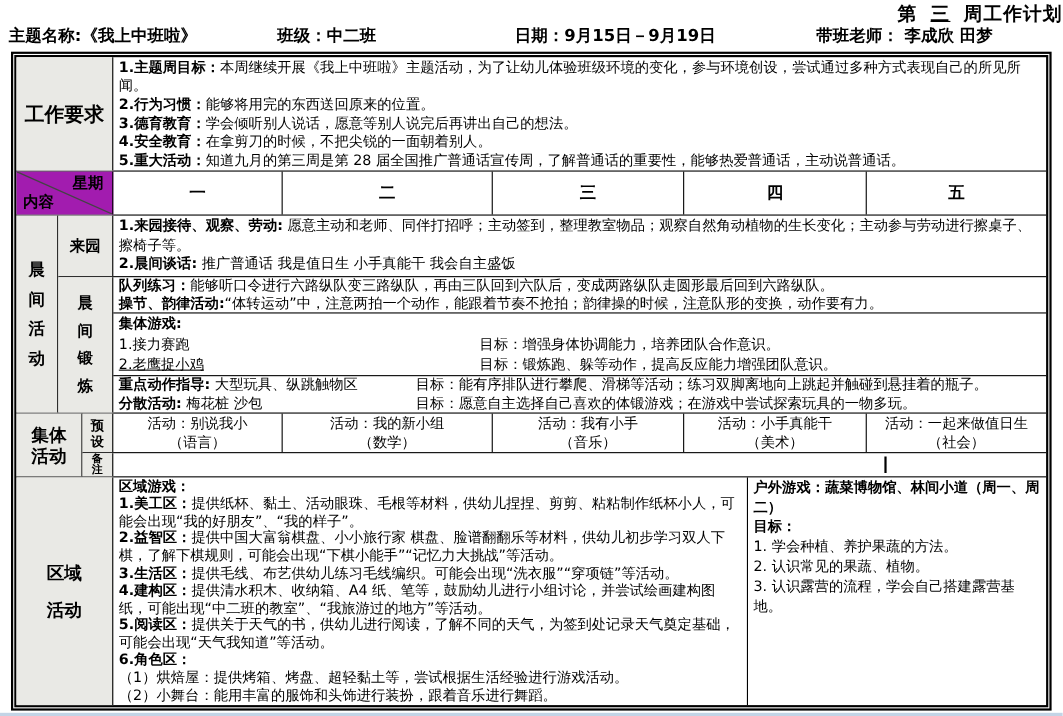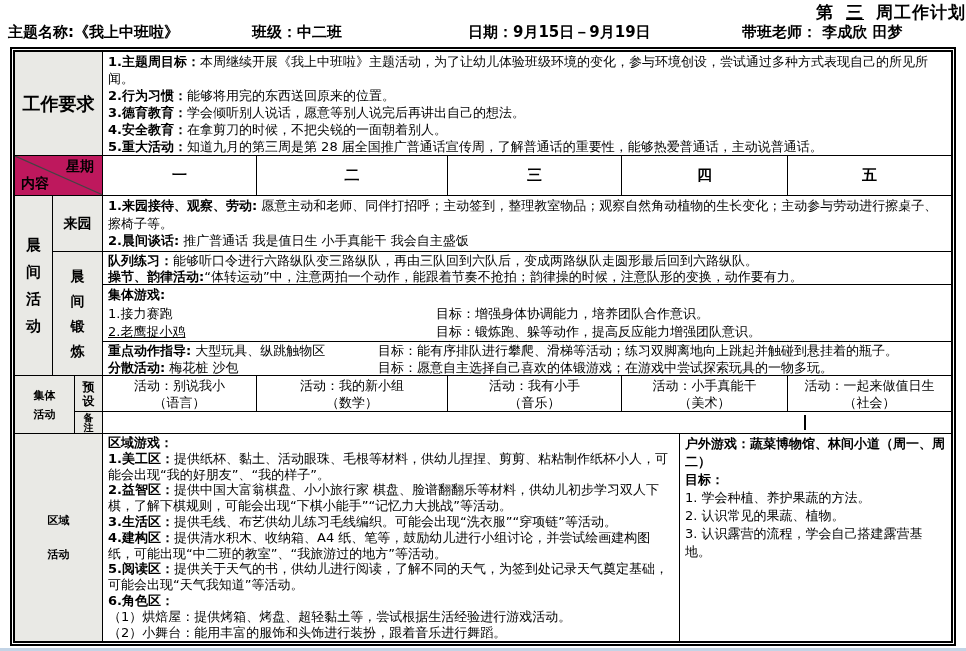--- a/index.html
+++ b/index.html
@@ -41,21 +41,21 @@
   .guide-cell .tline{line-height:16.5px}
   .region-left .tline{line-height:15.8px}
   .outdoor-cell{font-size:13px;line-height:18px}
   .outdoor-cell .tline{line-height:18px}
 
   .vl .tline{font-weight:bold;text-align:center}
   .morning-label .tline{line-height:27px;font-size:15px}
   .exercise-label .tline{line-height:25px;font-size:14px}
   .preset-label .tline{line-height:14px;font-size:12px}
   .note-label .tline{line-height:10px;font-size:10px}
-  .two-line-label .tline{line-height:19px;font-size:11px}
+  .two-line-label .tline{line-height:19px;font-size:16px}
   .work-label{font-size:18px}
   .arrival-label{font-size:14px}
 
   .act-cell{display:flex;flex-direction:column;align-items:center;justify-content:center;
             text-align:center;font-size:13px;line-height:17px}
   .caret{position:absolute;left:701px;top:3px;width:2px;height:15px;background:#000}
   .bottom-strip{position:absolute;left:0;bottom:0;width:100%;height:3px}
 </style>
 </head>
 <body>
@@ -84,21 +84,21 @@
     <div class="cell pad work-content" style="flex:1">
         <div class="tline"><span class="bl">1.主题周目标：</span><span>本周继续开展《我上中班啦》主题活动，为了让幼儿体验班级环境的变化，参与环境创设，尝试通过多种方式表现自己的所见所闻。</span></div>
         <div class="tline"><span class="bl">2.行为习惯：</span><span>能够将用完的东西送回原来的位置。</span></div>
         <div class="tline"><span class="bl">3.德育教育：</span><span>学会倾听别人说话，愿意等别人说完后再讲出自己的想法。</span></div>
         <div class="tline"><span class="bl">4.安全教育：</span><span>在拿剪刀的时候，不把尖锐的一面朝着别人。</span></div>
         <div class="tline"><span class="bl">5.重大活动：</span><span>知道九月的第三周是第 28 届全国推广普通话宣传周，了解普通话的重要性，能够热爱普通话，主动说普通话。</span></div>
       </div>
   </div>
 
   <div class="row bb" style="height:40px">
-    <div class="cell diag br" style="width: 88px; background: #be185d;">
+    <div class="cell diag br" style="width: 88px; background: #a21caf;">
       <svg width="88" height="39">
           <line x1="0" y1="0" x2="88" y2="39" stroke="#444" stroke-width="1.2"></line>
         </svg>
       <span class="ctop">星期</span>
       <span class="cbot">内容</span>
     </div>
     <div class="cell daycell br" style="width:154px">一</div>
     <div class="cell daycell br" style="width:191px">二</div>
     <div class="cell daycell br" style="width:174px">三</div>
     <div class="cell daycell br" style="width:166px">四</div>

